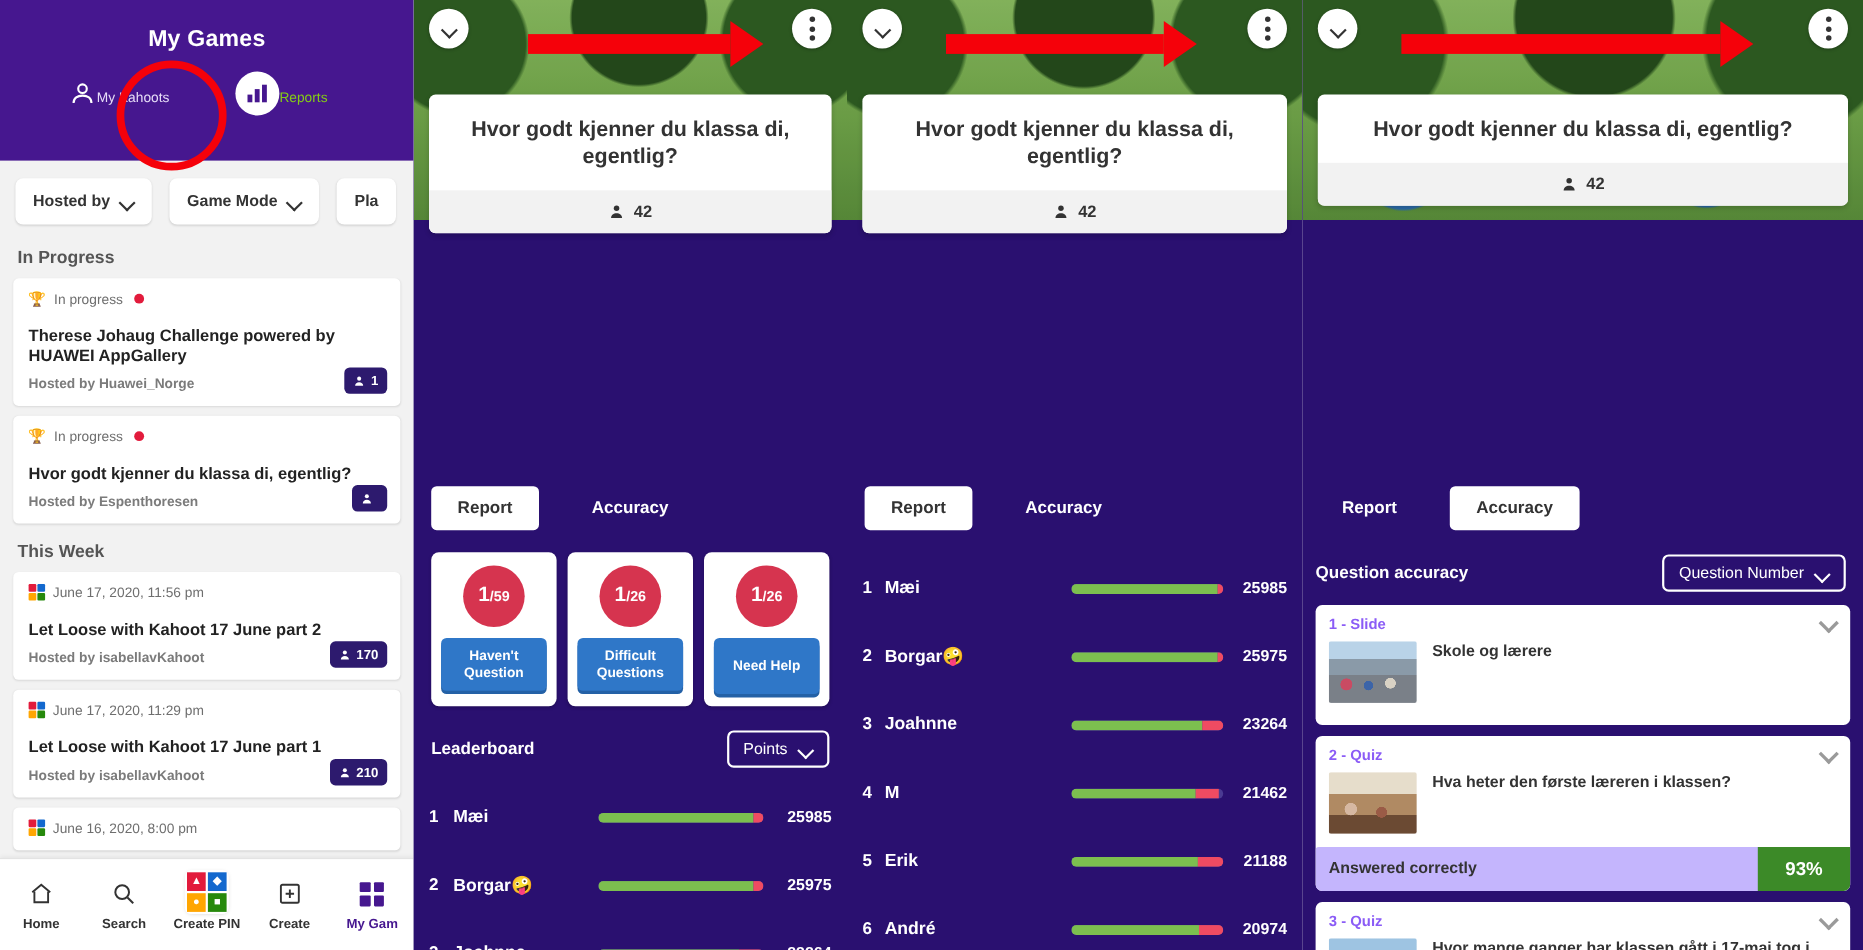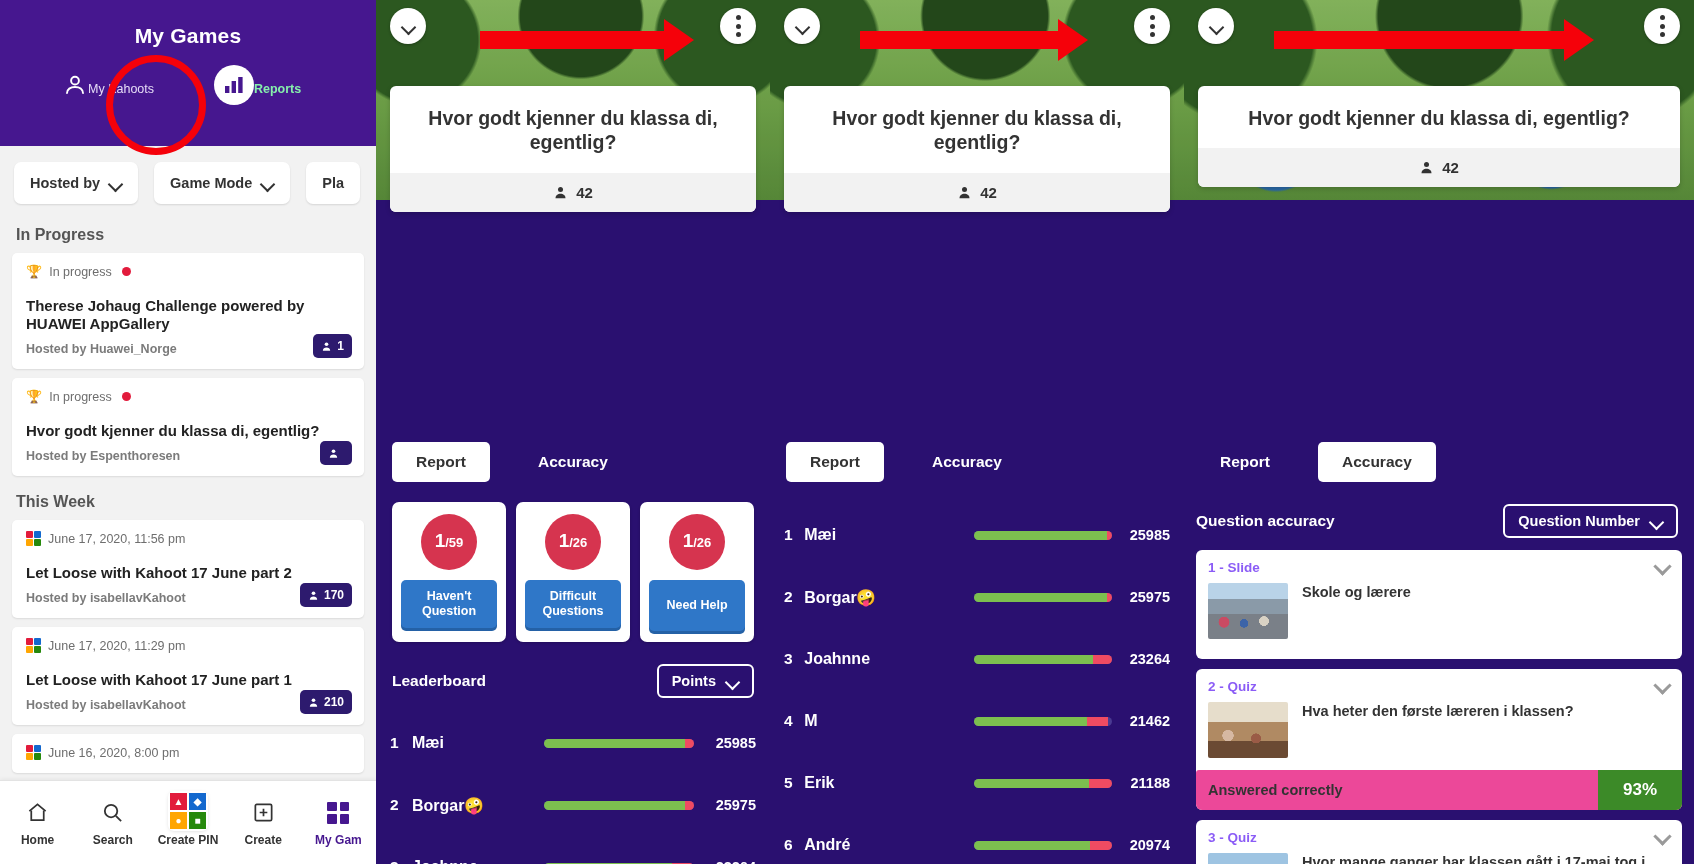--- a/index.html
+++ b/index.html
@@ -27,21 +27,21 @@
   .left-tabs {
     display: flex; justify-content: center; gap: 52px;
     margin-top: 20px;
   }
   .left-tab {
     display: flex; align-items: center;
     width: 100px; cursor: pointer;
   }
   .left-tab .ic { height: 34px; display: flex; align-items: center; justify-content: center; }
   .left-tab .lbl { font-size: 12.5px; margin-top: 7px; color: #e6dcf7; }
-  .left-tab.active .lbl { color: #86efac; font-weight: bold; }
+  .left-tab.active .lbl { color: #84cc16; font-weight: normal; }
   .tab-circle {
     width: 40px; height: 40px; border-radius: 50%;
     background: #fff; display: flex; align-items: center; justify-content: center;
   }
   .red-ring {
     position: absolute; left: 106px; top: 55px;
     width: 100px; height: 100px; border: 7px solid #f5010a;
     border-radius: 50%; pointer-events: none;
   }
 
@@ -188,21 +188,21 @@
     box-shadow: 0 3px 0 #2461a6; cursor: pointer;
   }
 
   .lb-head {
     display: flex; align-items: center; justify-content: space-between;
     padding: 22px 16px 0 16px;
   }
   .lb-title { color: #fff; font-weight: bold; font-size: 15.5px; }
   .sel-pill {
     border: 2px solid #fff; border-radius: 6px; color: #fff;
-    font-weight: bold; font-size: 14.5px; padding: 7px 13px;
+    font-weight: normal; font-size: 14.5px; padding: 7px 13px;
     display: flex; align-items: center; gap: 10px; cursor: pointer;
   }
   .sel-pill .chev::before { border-color: #fff; }
 
   .lb-list { padding: 14px 14px 0 14px; }
   .lb-row {
     display: flex; align-items: center; color: #fff;
     height: 62px; font-weight: bold;
   }
   .lb-rank { width: 22px; font-size: 15.5px; }
@@ -247,21 +247,21 @@
   .th-b { background:
       radial-gradient(circle at 25% 60%, #d6b8a2 0 8%, transparent 8.5%),
       radial-gradient(circle at 60% 65%, #9a5b46 0 8%, transparent 8.5%),
       linear-gradient(180deg,#e6ddcb 0 35%, #b08a63 35% 70%, #6b4a33 70% 100%); }
   .th-c { background:
       radial-gradient(circle at 30% 62%, #d23b3b 0 8%, transparent 8.5%),
       radial-gradient(circle at 62% 60%, #2a4a96 0 8%, transparent 8.5%),
       linear-gradient(180deg,#9ec4e2 0 25%, #3f62a8 25% 60%, #20305c 60% 100%); }
   .qa-qtext { font-size: 14.5px; font-weight: bold; color: #333; line-height: 1.28; }
   .qa-answer {
-    display: flex; align-items: stretch; background: #ec4899;
+    display: flex; align-items: stretch; background: #c4b5fd;
     border-radius: 3px; margin: 0 -12px; margin-top: 2px;
   }
   .qa-answer .lab {
     flex: 1; padding: 12px 12px; font-size: 14.5px;
     font-weight: bold; color: #333;
   }
   .qa-pct {
     background: #3c8a28; color: #fff; font-weight: bold;
     font-size: 17px; width: 84px;
     display: flex; align-items: center; justify-content: center;

